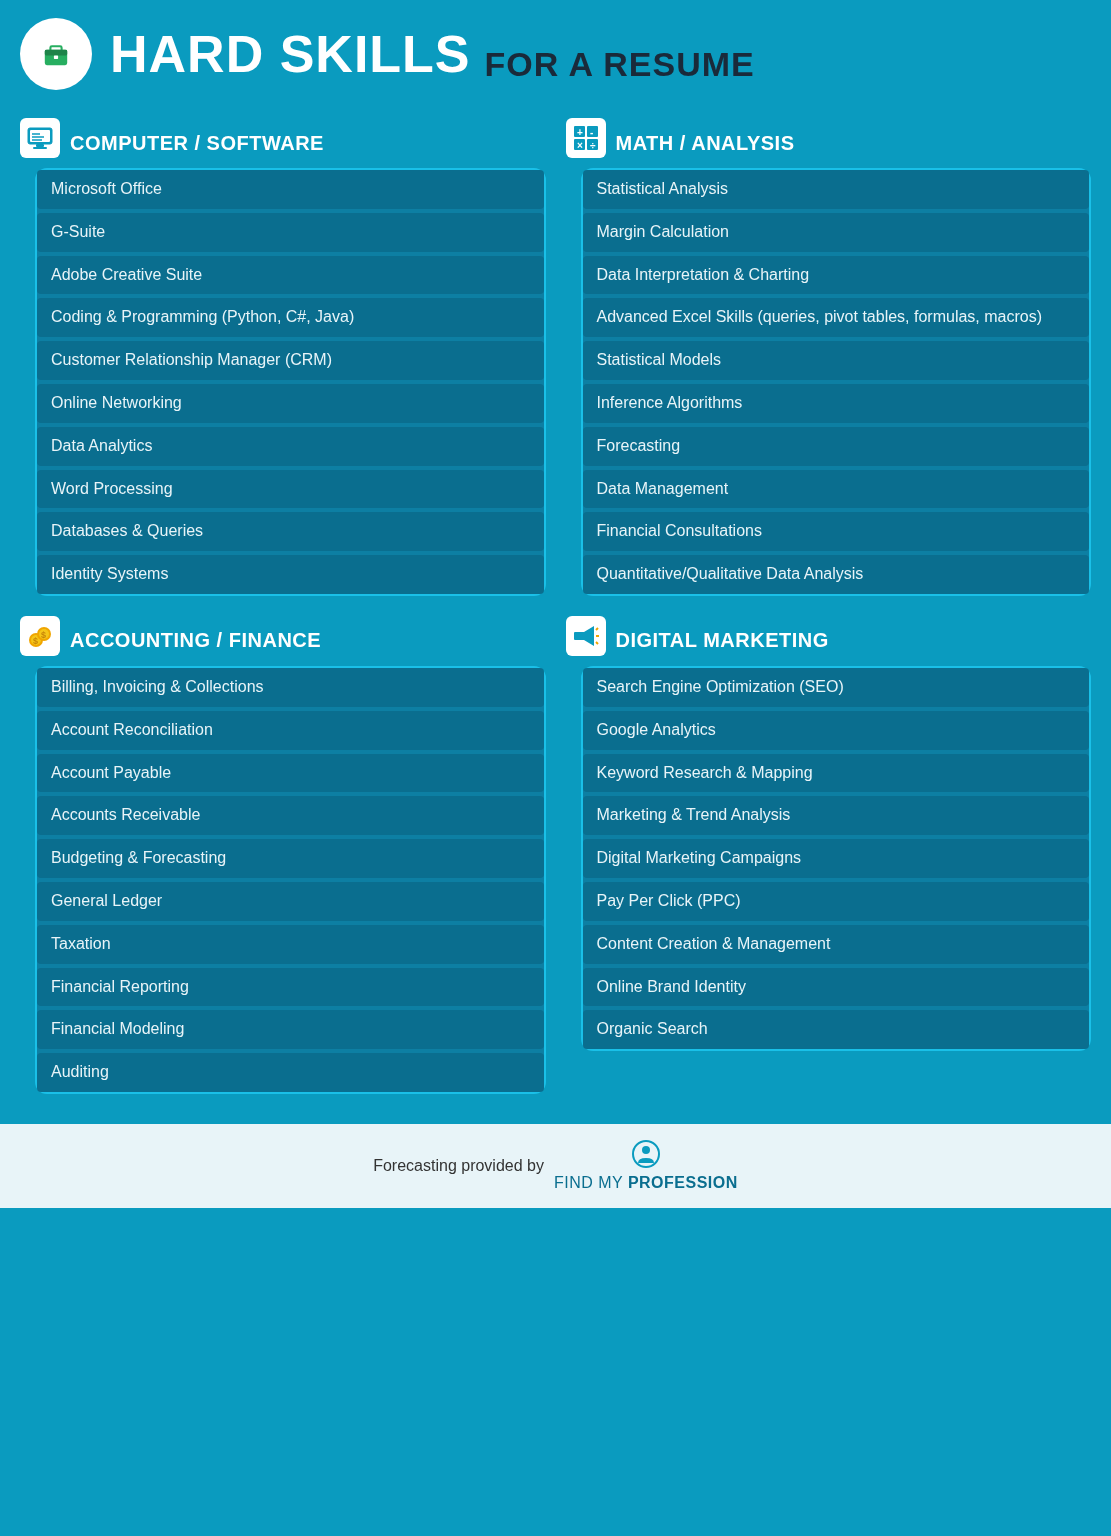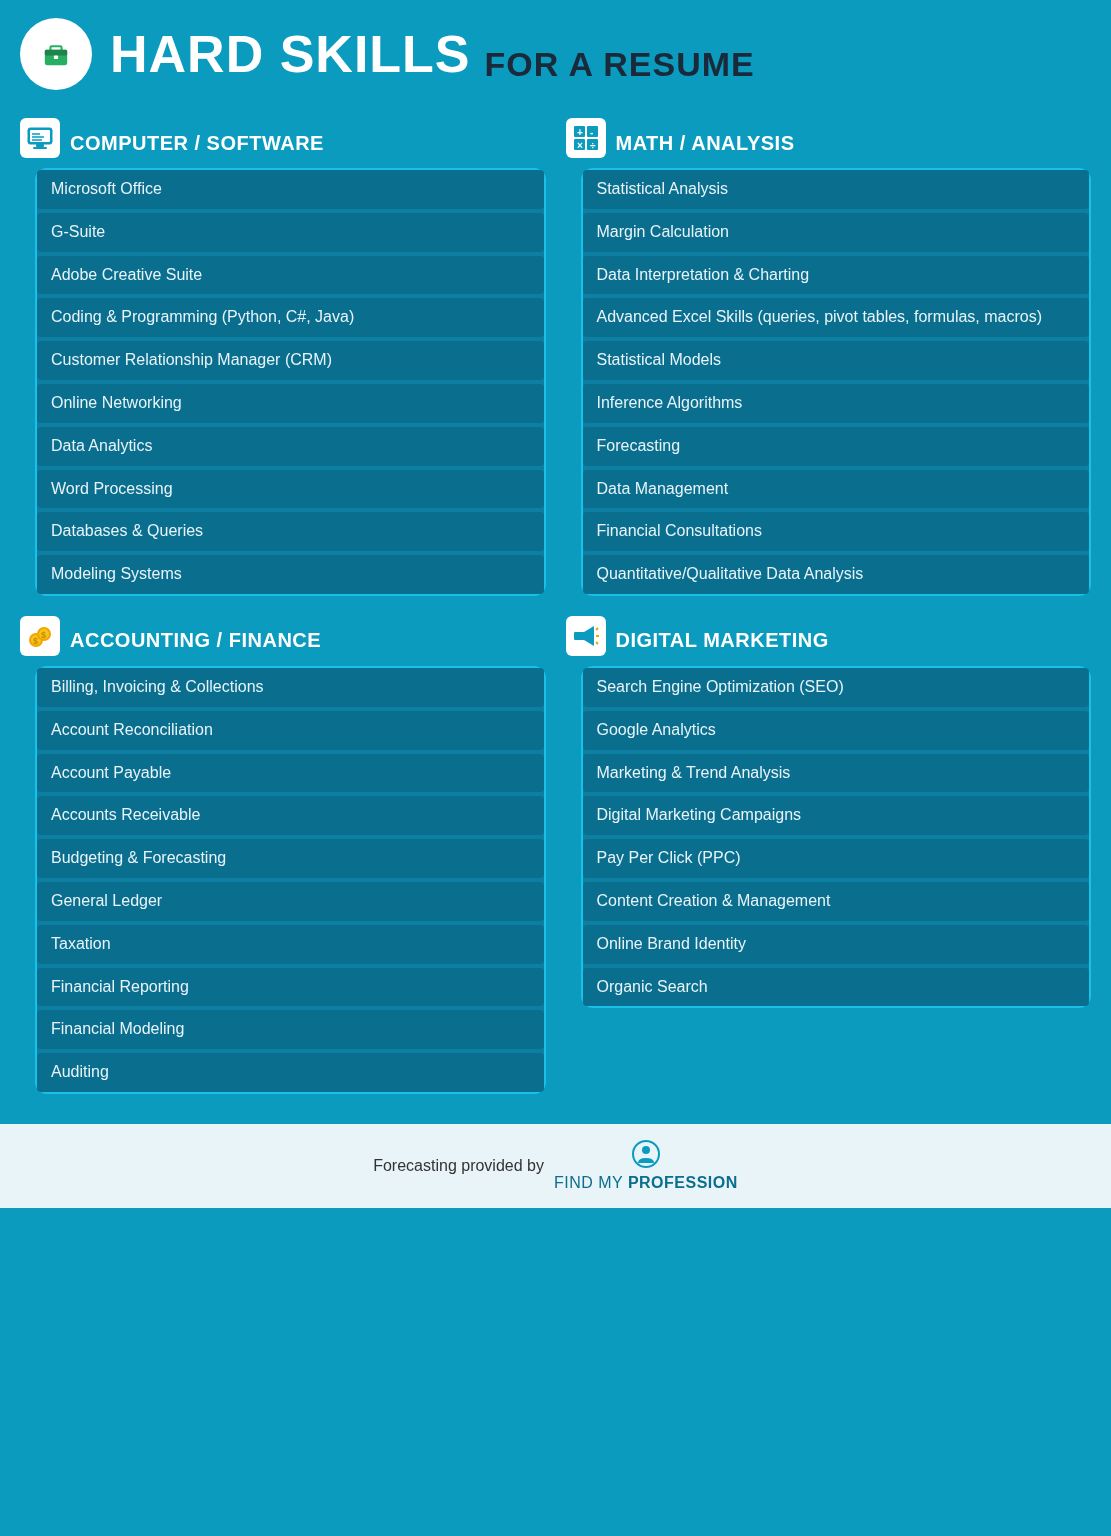--- a/index.html
+++ b/index.html
@@ -195,21 +195,21 @@
           <div class="skill-item">G-Suite</div>
           <div class="skill-item">Adobe Creative Suite</div>
           <div class="skill-item">Coding &amp; Programming
 (Python, C#, Java)</div>
           <div class="skill-item">Customer Relationship Manager
 (CRM)</div>
           <div class="skill-item">Online Networking</div>
           <div class="skill-item">Data Analytics</div>
           <div class="skill-item">Word Processing</div>
           <div class="skill-item">Databases &amp; Queries</div>
-          <div class="skill-item">Modeling Systems</div>
+          <div class="skill-item">Identity Systems</div>
         </div>
       </div>
       <div class="section">
         <div class="section-header">
           <div class="section-icon-bg">
             <svg width="28" height="28" viewBox="0 0 28 28">
       <rect x="2" y="2" width="11" height="11" rx="1" fill="#0a9bbf"></rect>
       <rect x="15" y="2" width="11" height="11" rx="1" fill="#0a9bbf"></rect>
       <rect x="2" y="15" width="11" height="11" rx="1" fill="#0a9bbf"></rect>
       <rect x="15" y="15" width="11" height="11" rx="1" fill="#0a9bbf"></rect>
@@ -272,20 +272,21 @@
       <line x1="24" y1="8" x2="26" y2="6" stroke="#f0a500" stroke-width="2"></line>
       <line x1="24" y1="14" x2="27" y2="14" stroke="#f0a500" stroke-width="2"></line>
       <line x1="24" y1="20" x2="26" y2="22" stroke="#f0a500" stroke-width="2"></line>
     </svg>
           </div>
           <span class="section-title">DIGITAL MARKETING</span>
         </div>
         <div class="section-card">
           <div class="skill-item">Search Engine Optimization (SEO)</div>
           <div class="skill-item">Google Analytics</div>
+          <div class="skill-item">Keyword Research &amp; Mapping</div>
           <div class="skill-item">Marketing &amp; Trend Analysis</div>
           <div class="skill-item">Digital Marketing Campaigns</div>
           <div class="skill-item">Pay Per Click (PPC)</div>
           <div class="skill-item">Content Creation &amp; Management</div>
           <div class="skill-item">Online Brand Identity</div>
           <div class="skill-item">Organic Search</div>
         </div>
       </div>
     </div>
 </div>

